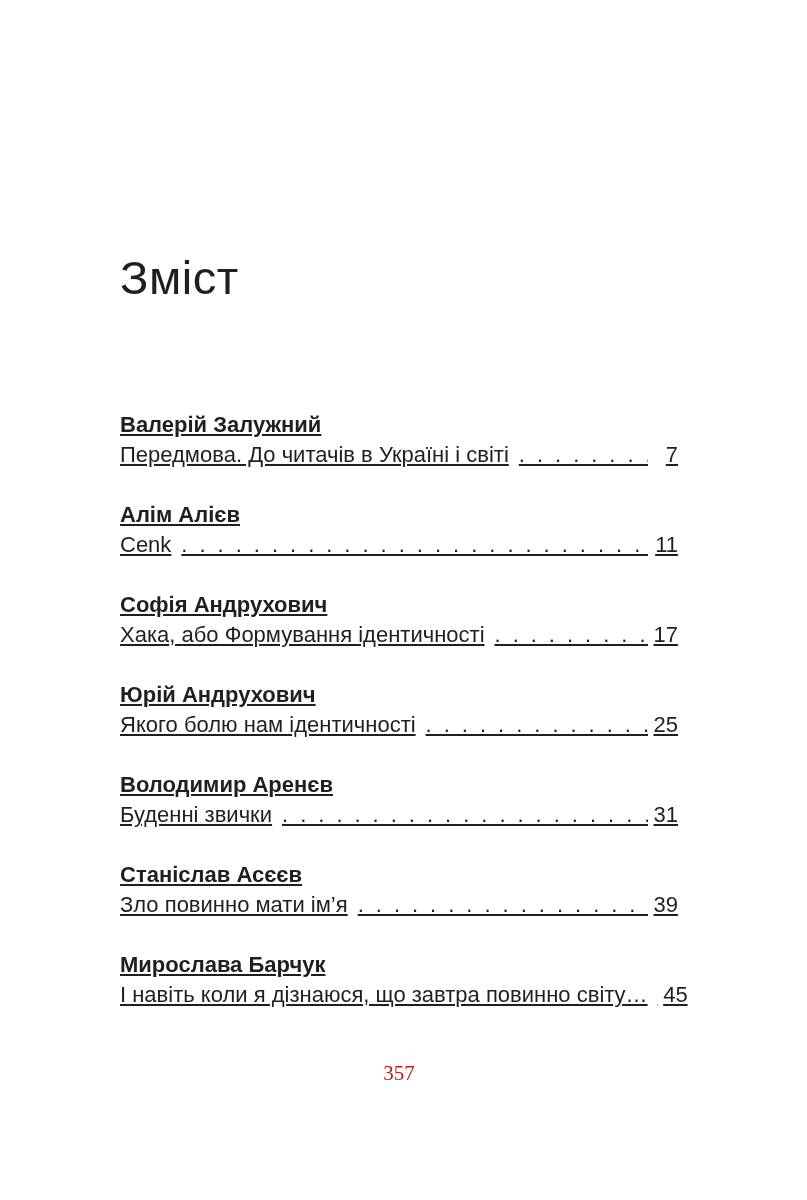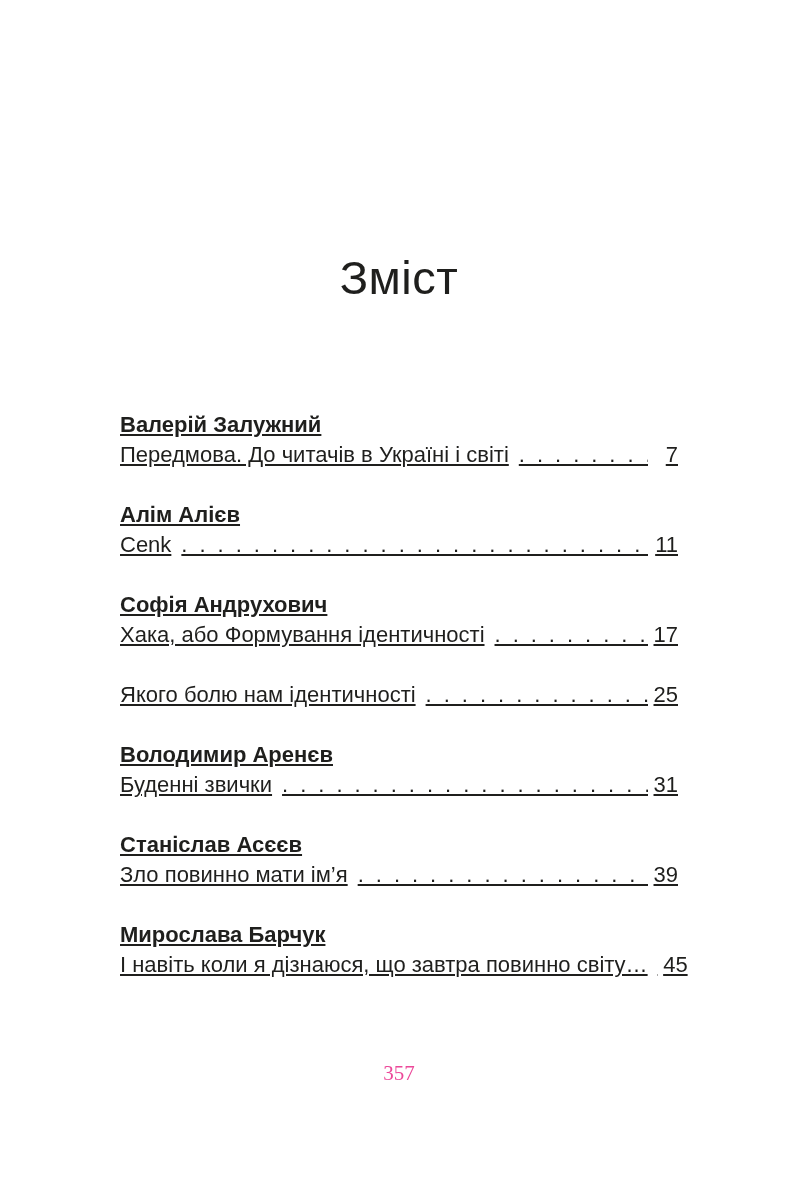--- a/index.html
+++ b/index.html
@@ -13,21 +13,21 @@
     position: relative;
     font-family: "Liberation Sans", sans-serif;
     color: #1f1f1d;
     overflow: hidden;
   }
   .toc-title {
     position: absolute;
     top: 252px;
     left: 120px;
     width: 558px;
-    text-align: center;
+    text-align: left;
     font-size: 47px;
     line-height: 52px;
     font-weight: 500;
     letter-spacing: 0.5px;
   }
   .entries {
     position: absolute;
     top: 410px;
     left: 120px;
     width: 558px;
@@ -68,21 +68,21 @@
   }
   .folio {
     position: absolute;
     top: 1060px;
     left: 120px;
     width: 558px;
     text-align: center;
     font-family: "Liberation Serif", serif;
     font-size: 21px;
     line-height: 26px;
-    color: #ec4899;
+    color: #b91c1c;
   }
 </style>
 </head>
 <body>
 
 <div class="toc-title">Зміст</div>
 
 <div class="entries">
 
   <div class="entry">
@@ -106,20 +106,21 @@
   <div class="entry">
     <div class="entry-author">Софія Андрухович</div>
     <div class="entry-line">
       <span class="entry-title">Хака, або Формування ідентичності</span>
       <span class="leader">................................................................................</span>
       <span class="pagenum">17</span>
     </div>
   </div>
 
   <div class="entry">
+    <div class="entry-author">Юрій Андрухович</div>
     <div class="entry-line">
       <span class="entry-title">Якого болю нам ідентичності</span>
       <span class="leader">................................................................................</span>
       <span class="pagenum">25</span>
     </div>
   </div>
 
   <div class="entry">
     <div class="entry-author">Володимир Аренєв</div>
     <div class="entry-line">

